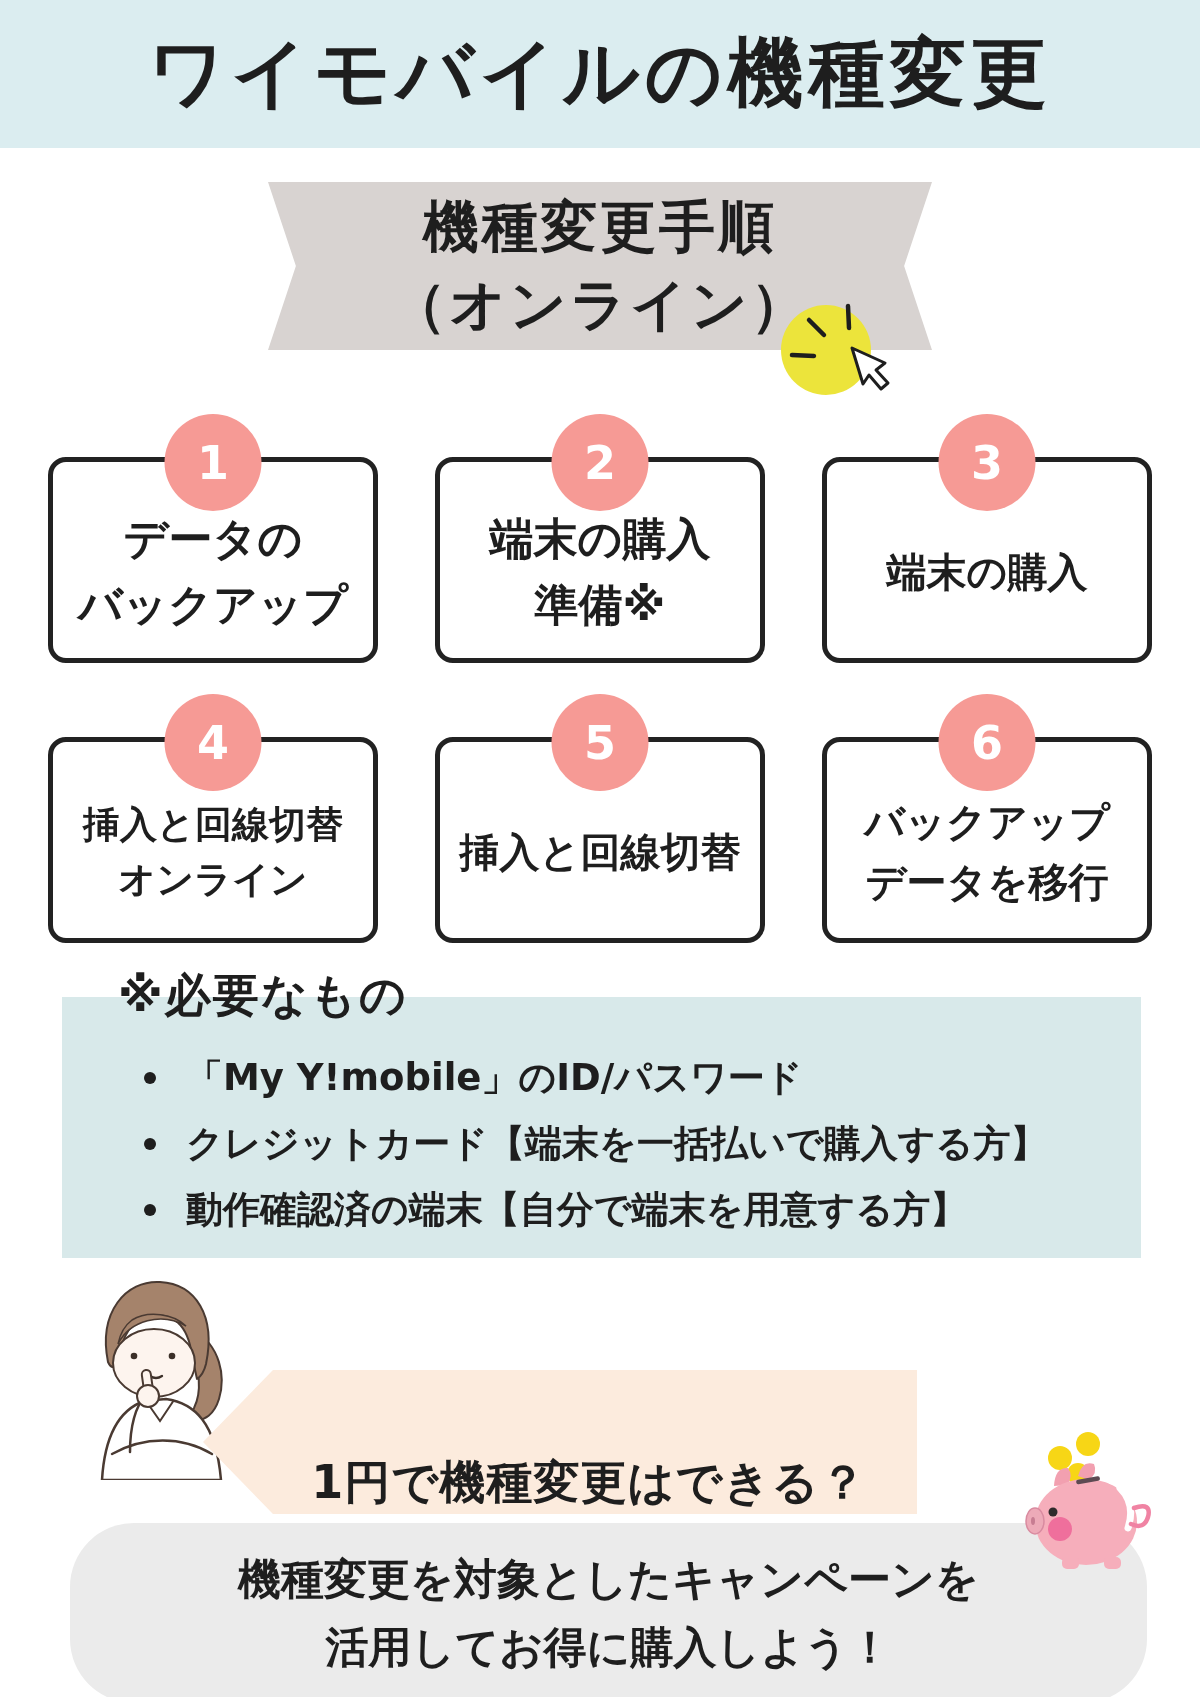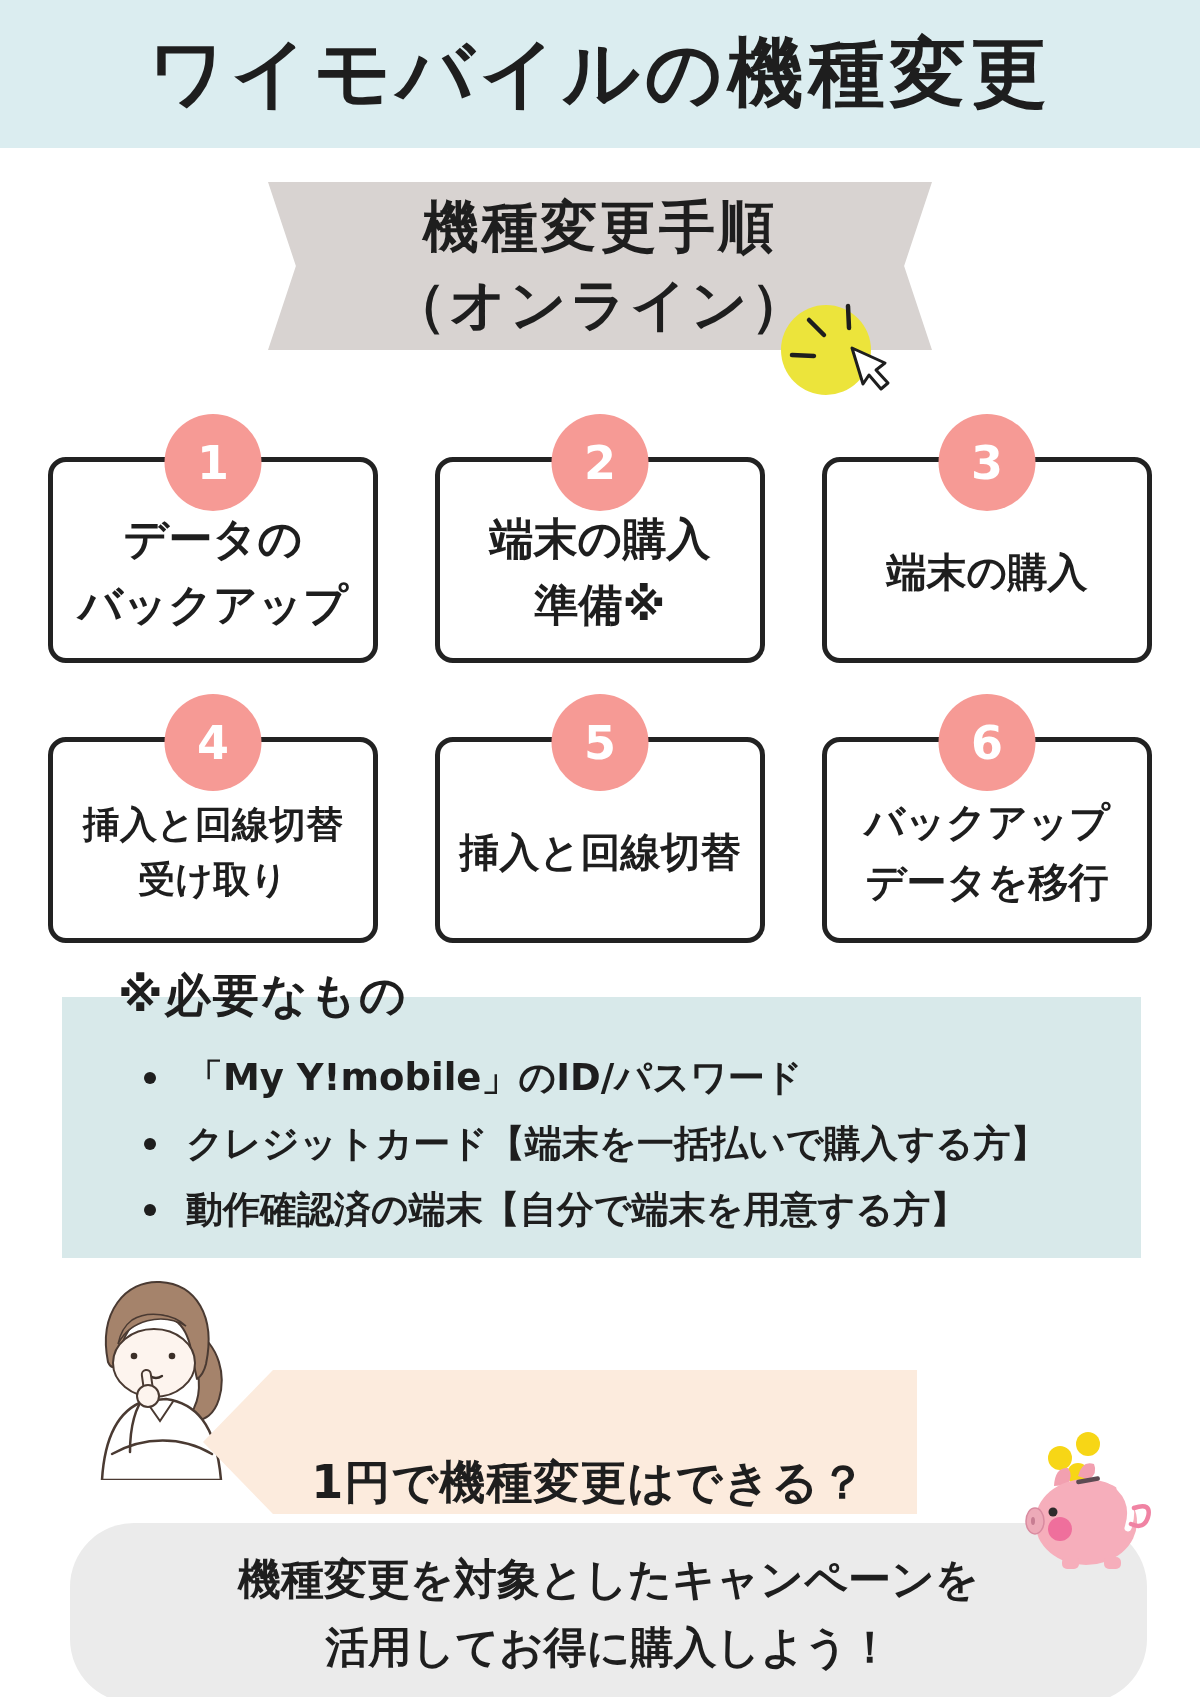--- a/index.html
+++ b/index.html
@@ -135,21 +135,21 @@
 
     <div class="step-card">
       <div class="step-badge">3</div>
       <div class="card-line fs-40">端末の購入</div>
 
     </div>
 
     <div class="step-card">
       <div class="step-badge">4</div>
       <div class="card-line fs-37">挿入と回線切替</div>
-      <div class="card-line fs-37">受け取り</div>
+      <div class="card-line fs-37">オンライン</div>
     </div>
 
     <div class="step-card">
       <div class="step-badge">5</div>
       <div class="card-line fs-40">挿入と回線切替</div>
     </div>
 
     <div class="step-card">
       <div class="step-badge">6</div>
       <div class="card-line fs-40">バックアップ</div>

